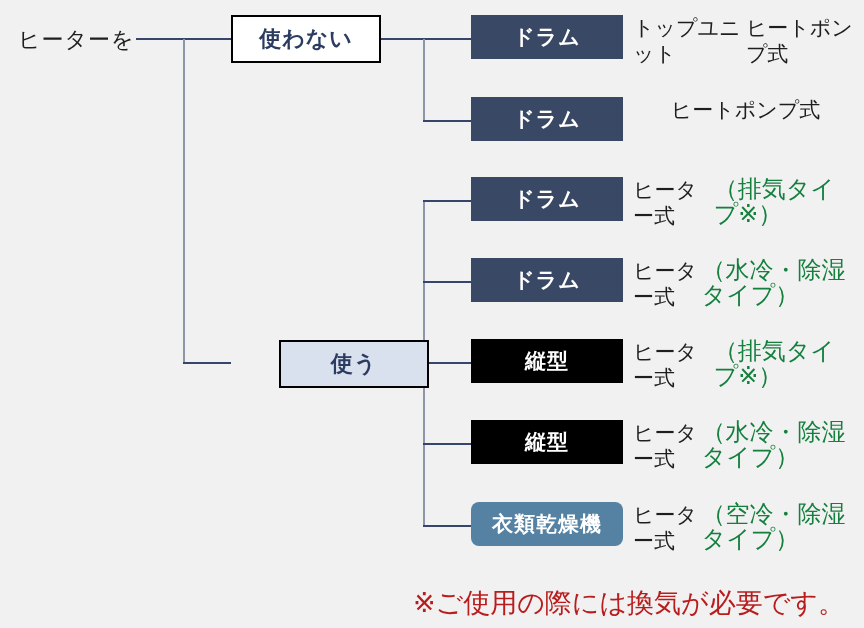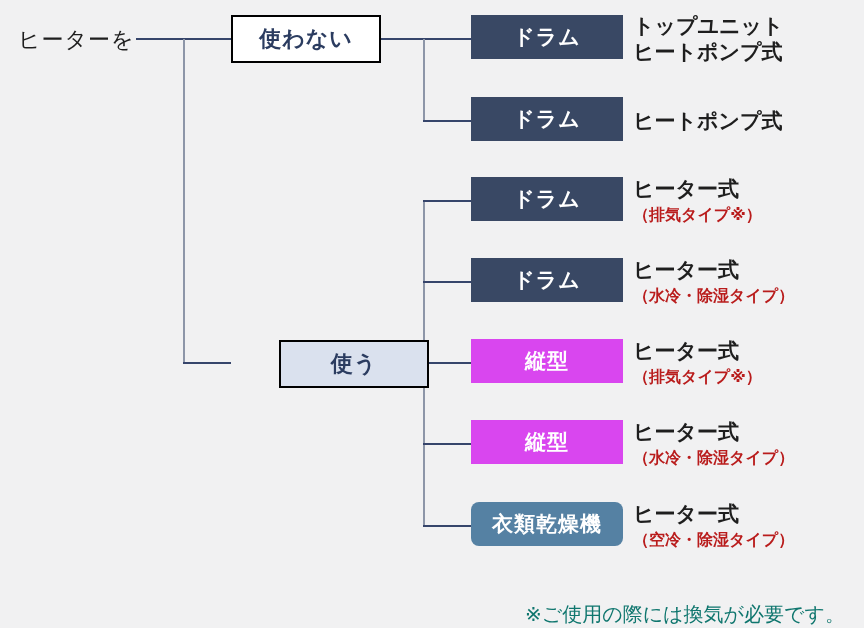--- a/index.html
+++ b/index.html
@@ -47,43 +47,42 @@
   .decision-no  { top: 15px; }
   .decision-yes { top: 340px; background: #dae1ee; margin-left: 48px; }
 
   .type-box {
     position: absolute; left: 471px; width: 152px; height: 44px;
     display: flex; align-items: center; justify-content: center;
     font-size: 21px; font-weight: bold; color: #ffffff;
     letter-spacing: 1px;
   }
   .v-dark   { background: #394864; }
-  .v-medium { background: #d946ef; }
+  .v-medium { background: #000000; }
   .v-steel  { background: #5581a3; border-radius: 8px; }
 
   .leaf-label {
     position: absolute; left: 633px; width: 225px; height: 48px;
-    display: flex; flex-direction: column; justify-content: center; font-weight: bold;
+    display: flex; flex-direction: row; justify-content: center;
   }
   .leaf-label .main { font-size: 21px; line-height: 26px; color: #1e1e1e; }
-  .leaf-label .sub  { font-size: 16px; line-height: 25px; color: #b91c1c; }
+  .leaf-label .sub  { font-size: 24px; line-height: 25px; color: #15803d; }
 
   .r1 { top: 15px; }
   .r2 { top: 97px; }
   .r3 { top: 177px; }
   .r4 { top: 258px; }
   .r5 { top: 339px; }
   .r6 { top: 420px; }
   .r7 { top: 502px; }
 
   .footnote {
     position: absolute; right: 19px; top: 590px;
-    font-size: 20px; line-height: 25px; color: #0f766e;
+    font-size: 27px; line-height: 25px; color: #b91c1c;
     text-align: right;
-    margin-top: 12px;
   }
 </style>
 </head>
 <body>
 
 <div class="canvas">
 
   <div class="root-label">ヒーターを</div>
 
   <div class="hline hl-root"></div>

